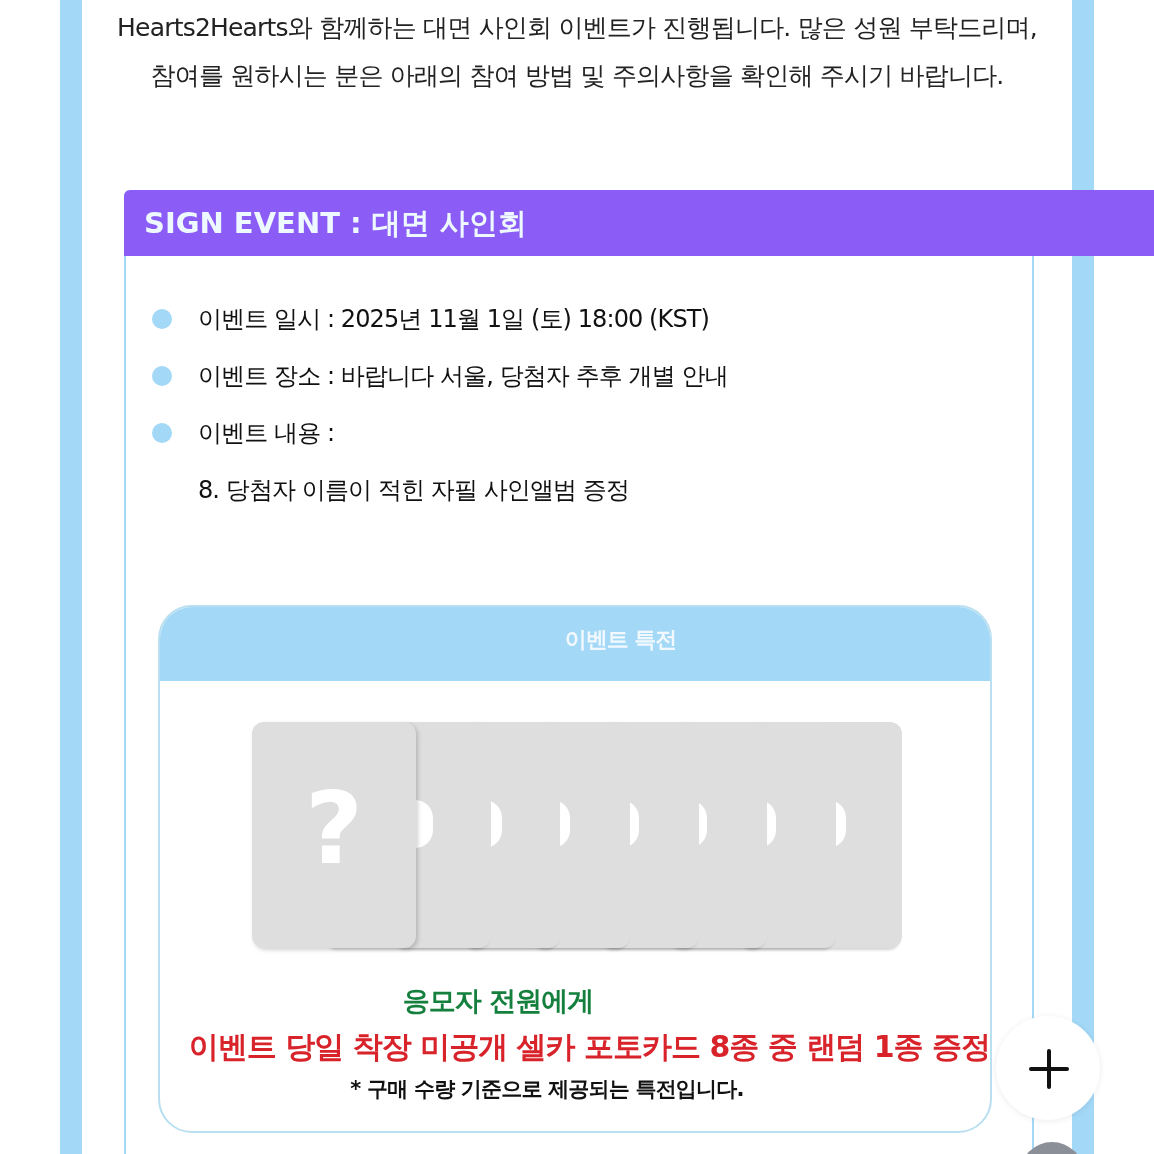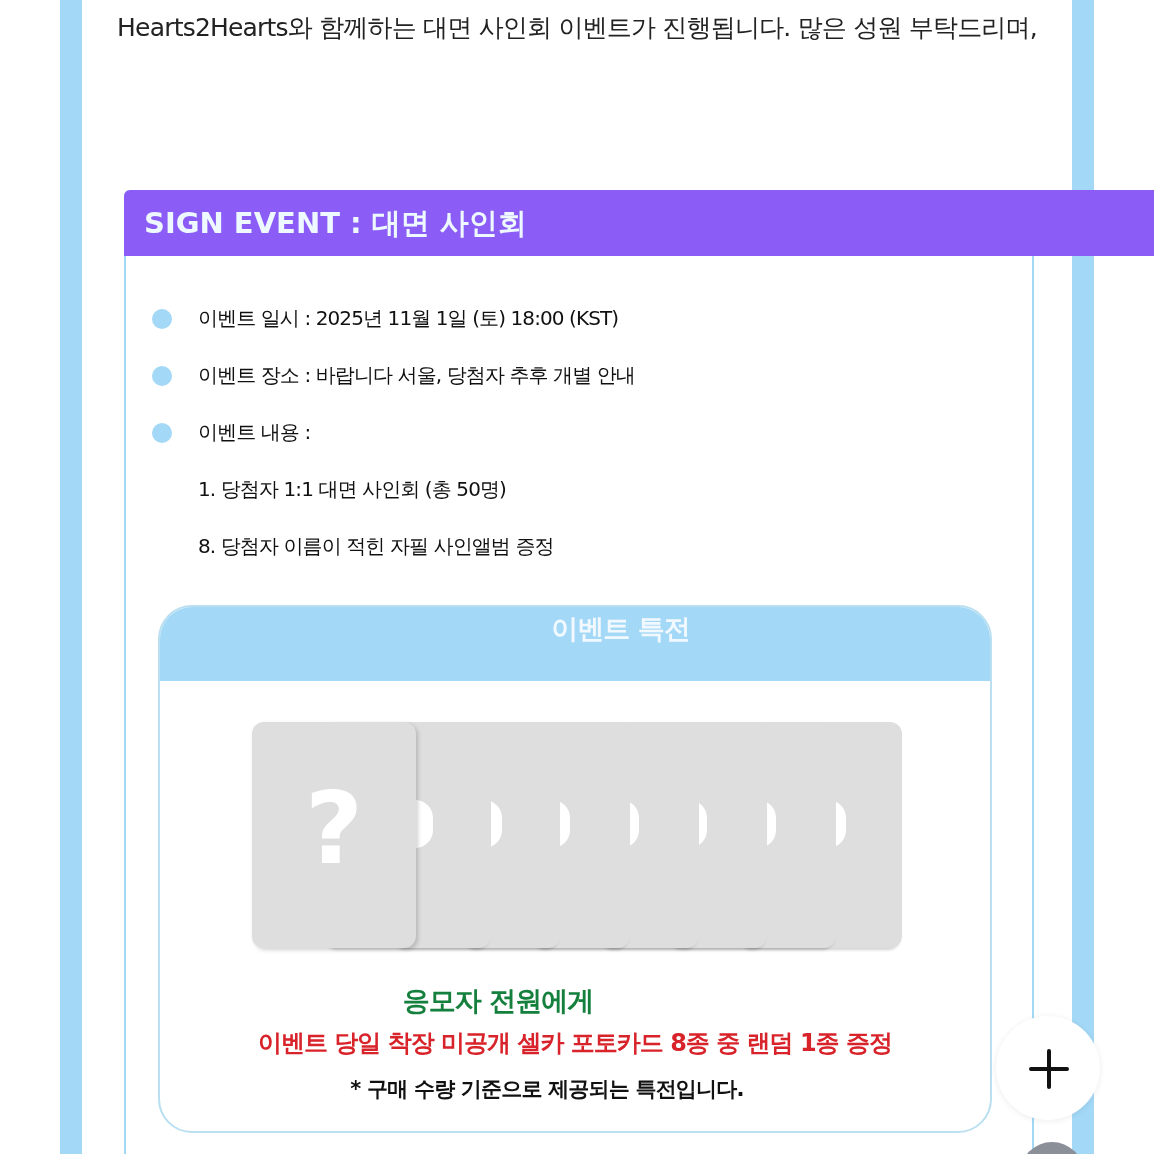--- a/index.html
+++ b/index.html
@@ -34,40 +34,40 @@
     background: #8b5cf6; border-radius: 6px 6px 0 0;
   }
   .sign-title {
     position: absolute; left: 20px; top: 14px; font-size: 29px; font-weight: bold;
     color: #eef8ff; letter-spacing: 0px; white-space: nowrap;
   }
 
   .info-list { position: absolute; left: 24px; top: 100px; }
   .info-row {
     position: relative; height: 57px; display: flex; align-items: center;
-    font-size: 20px; letter-spacing: -0.9px; white-space: nowrap; color: #111;
+    font-size: 24px; letter-spacing: -0.9px; white-space: nowrap; color: #111;
   }
   .bullet {
     width: 20px; height: 20px; border-radius: 50%; background: #a3d8f7;
     margin-right: 26px; margin-left: 2px; flex: none;
   }
   .sub-row { padding-left: 48px; }
 
   .benefit-box {
     position: absolute; left: 32px; top: 415px; width: 830px; height: 524px;
     border: 2px solid #b9dff0; border-radius: 34px; background: #fff;
     overflow: hidden;
   }
   .benefit-header {
     position: absolute; left: 0; top: 0; width: 830px; height: 74px;
     background: #a3d8f7;
   }
   .benefit-title {
-    position: absolute; left: 0; width: 921px; top: 4px; text-align: center;
-    font-size: 27px; font-weight: bold; color: #f1f9ff; letter-spacing: -1px;
+    position: absolute; left: 0; width: 921px; top: 18px; text-align: center;
+    font-size: 22px; font-weight: bold; color: #f1f9ff; letter-spacing: -1px;
   }
   .cards {
     position: absolute; left: 92px; top: 115px; width: 650px; height: 232px;
   }
   .card {
     position: absolute; top: 0; height: 226px; background: #dedede;
     border-radius: 12px; box-shadow: -2px 2px 3px rgba(0,0,0,0.18);
   }
   .card .notch {
     position: absolute; left: -2px; top: 78px; width: 18px; height: 48px;
@@ -78,22 +78,22 @@
   }
   .qmark {
     position: absolute; left: 0; width: 164px; top: 52px; text-align: center;
     font-size: 100px; font-weight: bold; color: #ffffff; line-height: 110px;
   }
   .benefit-line1 {
     position: absolute; left: 0; width: 676px; top: 376px; text-align: center;
     font-size: 27px; font-weight: bold; color: #15803d; letter-spacing: -1px;
   }
   .benefit-line2 {
-    position: absolute; left: 0; width: 830px; top: 420px; text-align: center;
-    font-size: 24px; font-weight: bold; color: #d8232a; letter-spacing: -1px;
+    position: absolute; left: 0; width: 830px; top: 420px; text-align: right;
+    font-size: 30px; font-weight: bold; color: #d8232a; letter-spacing: -1px;
     white-space: nowrap;
   }
   .benefit-note {
     position: absolute; left: 0; width: 774px; top: 468px; text-align: center;
     font-size: 21px; font-weight: bold; color: #111; letter-spacing: -0.8px;
   }
 
   .fab {
     position: absolute; left: 996px; top: 1016px; width: 104px; height: 104px;
     border-radius: 50%; background: #fff;
@@ -107,41 +107,41 @@
   }
 </style>
 </head>
 <body>
 
 <div class="side-bar-left"></div>
 <div class="side-bar-right"></div>
 
 <div class="intro">
   <div>Hearts2Hearts와 함께하는  대면 사인회 이벤트가 진행됩니다. 많은 성원 부탁드리며,</div>
+  <div>참여를 원하시는 분은  아래의 참여 방법 및 주의사항을 확인해 주시기 바랍니다.</div>
 </div>
 
 <div class="sign-box">
   <div class="sign-header">
     <div class="sign-title">SIGN EVENT : 대면 사인회</div>
   </div>
 
   <div class="info-list">
     <div class="info-row">
       <span class="bullet"></span>
       <span>이벤트 일시 : 2025년 11월 1일 (토) 18:00 (KST)</span>
     </div>
     <div class="info-row">
       <span class="bullet"></span>
       <span>이벤트 장소 : 바랍니다 서울, 당첨자 추후 개별 안내</span>
     </div>
     <div class="info-row">
       <span class="bullet"></span>
       <span>이벤트 내용 :</span>
     </div>
-    <div class="info-row sub-row">1. 당첨자 1:1 대면 사인회 (총 50명)</div>
     <div class="info-row sub-row">8. 당첨자 이름이 적힌 자필 사인앨범 증정</div>
   </div>
 
   <div class="benefit-box">
     <div class="benefit-header">
       <div class="benefit-title">이벤트 특전</div>
     </div>
 
     <div class="cards">
       <div class="card front">

